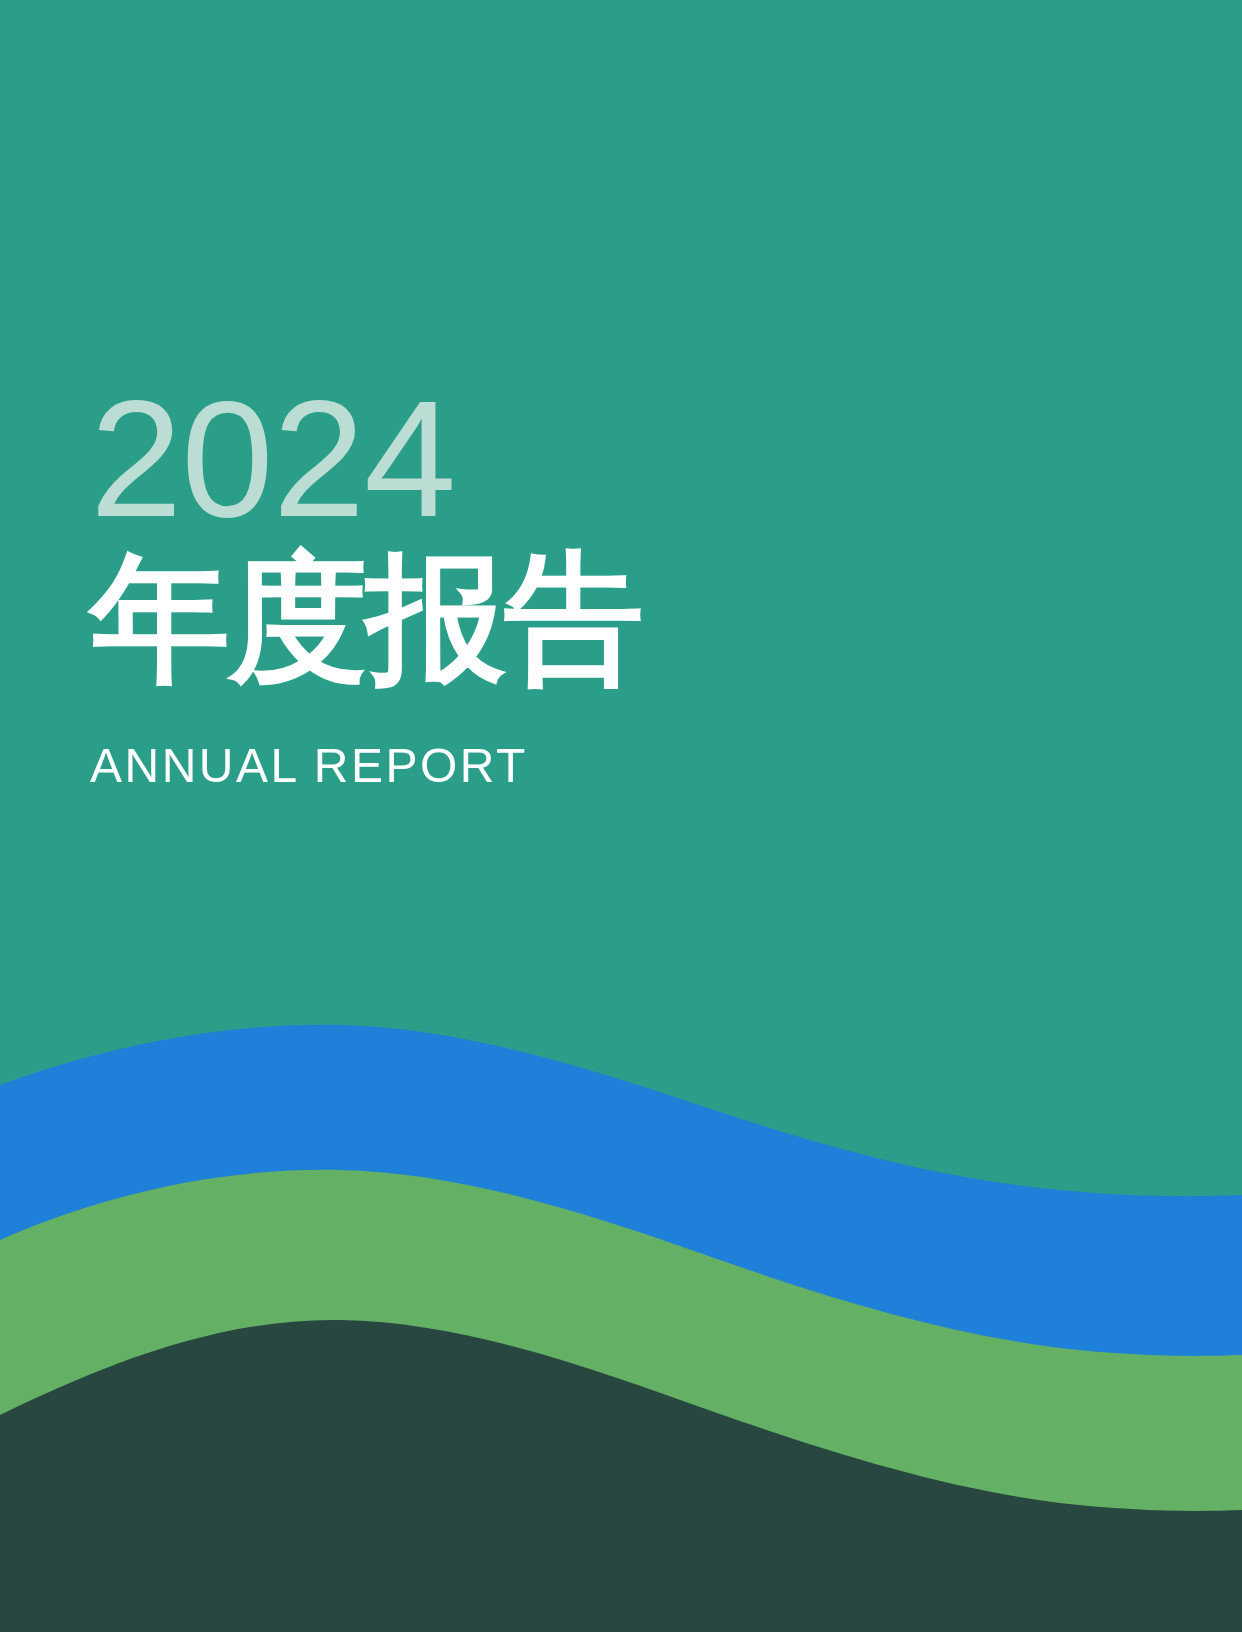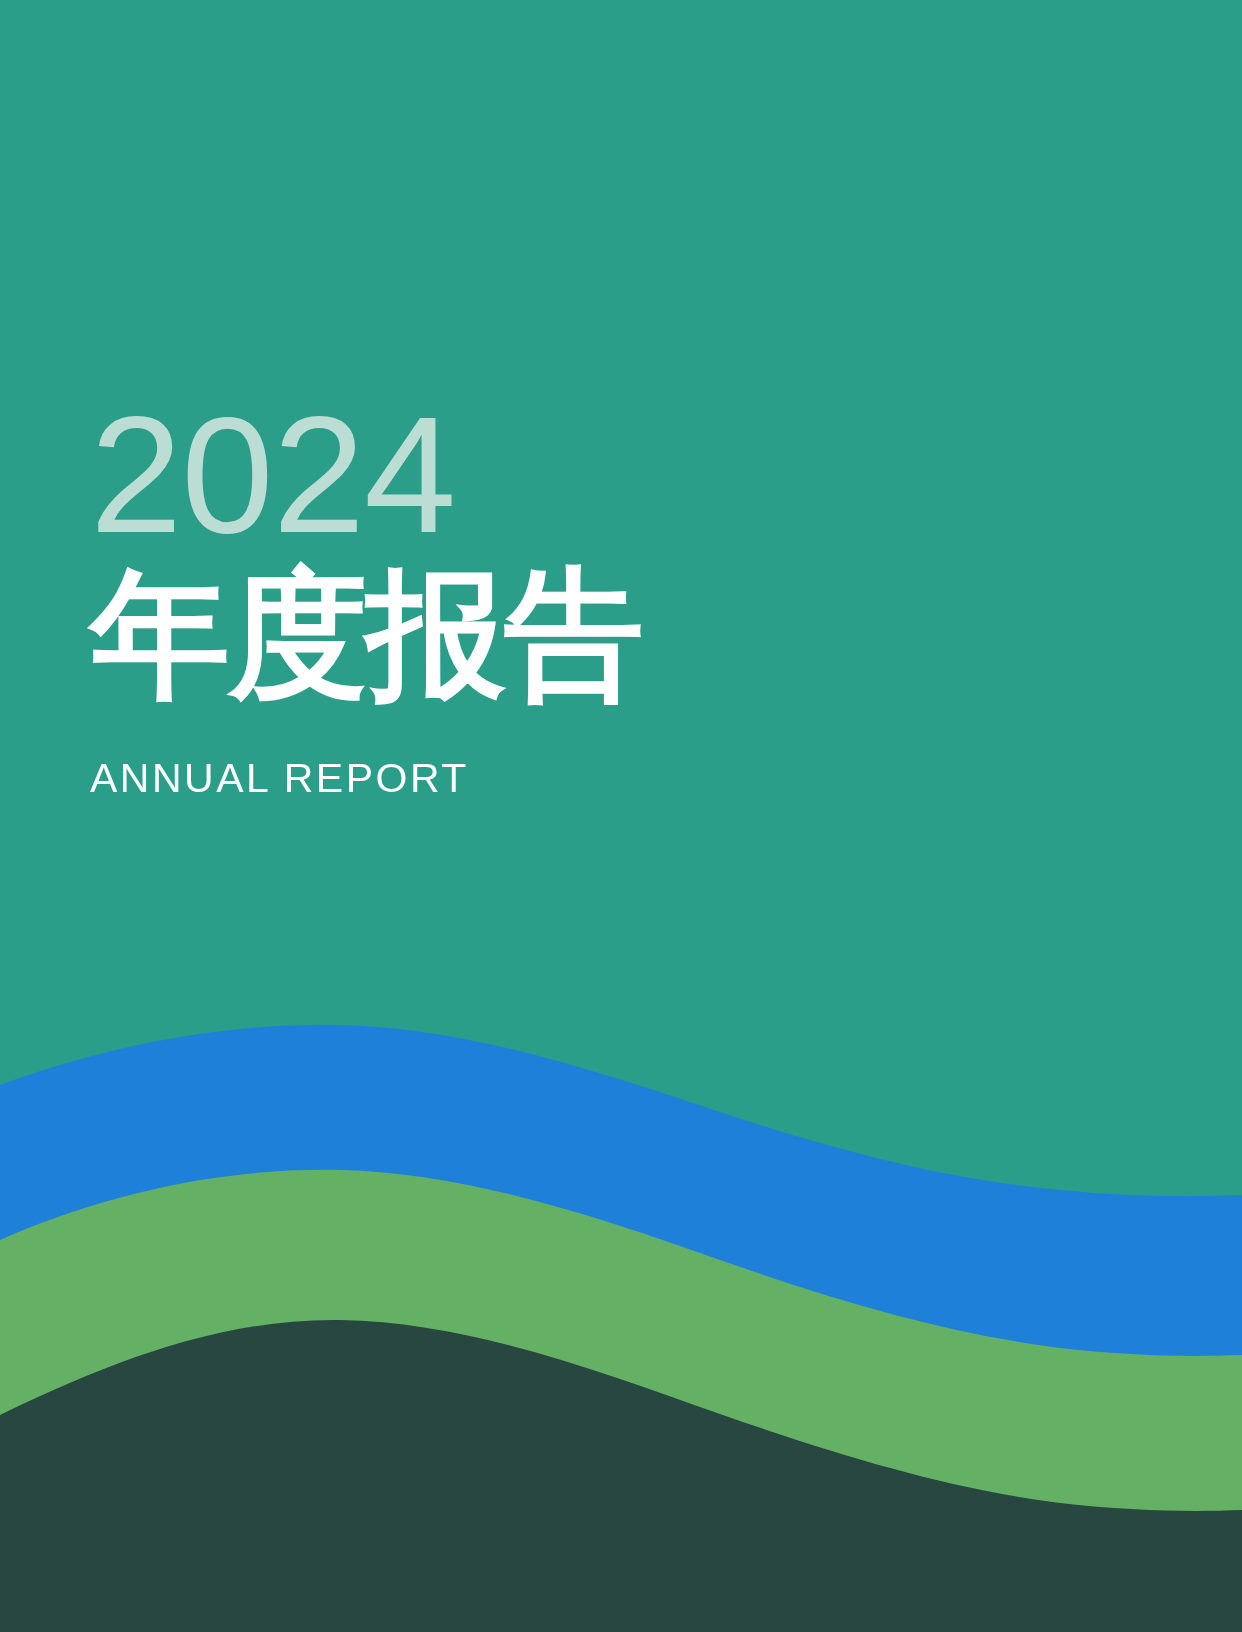--- a/index.html
+++ b/index.html
@@ -19,21 +19,21 @@
     position: absolute;
     left: 0;
     top: 0;
     width: 1242px;
     height: 1632px;
     display: block;
   }
   .text-block {
     position: absolute;
     left: 90px;
-    top: 392px;
+    top: 376px;
     width: 700px;
     z-index: 5;
   }
   #year {
     font-size: 166px;
     line-height: 1.0;
     font-weight: 400;
     color: #BCDDD3;
     letter-spacing: -1px;
     margin: 0;
@@ -47,21 +47,21 @@
     font-weight: 700;
     color: #FFFFFF;
     letter-spacing: -2px;
     margin: 0;
     padding: 0;
     display: block;
     white-space: nowrap;
     font-family: Liberation Serif, serif;
   }
   #subtitle-en {
-    font-size: 41px;
+    font-size: 48px;
     line-height: 1.0;
     font-weight: 400;
     color: #FFFFFF;
     letter-spacing: 2.5px;
     margin: 0;
     padding: 0;
     display: block;
     white-space: nowrap;
   }
   .sp-after-year { height: 24px; }

